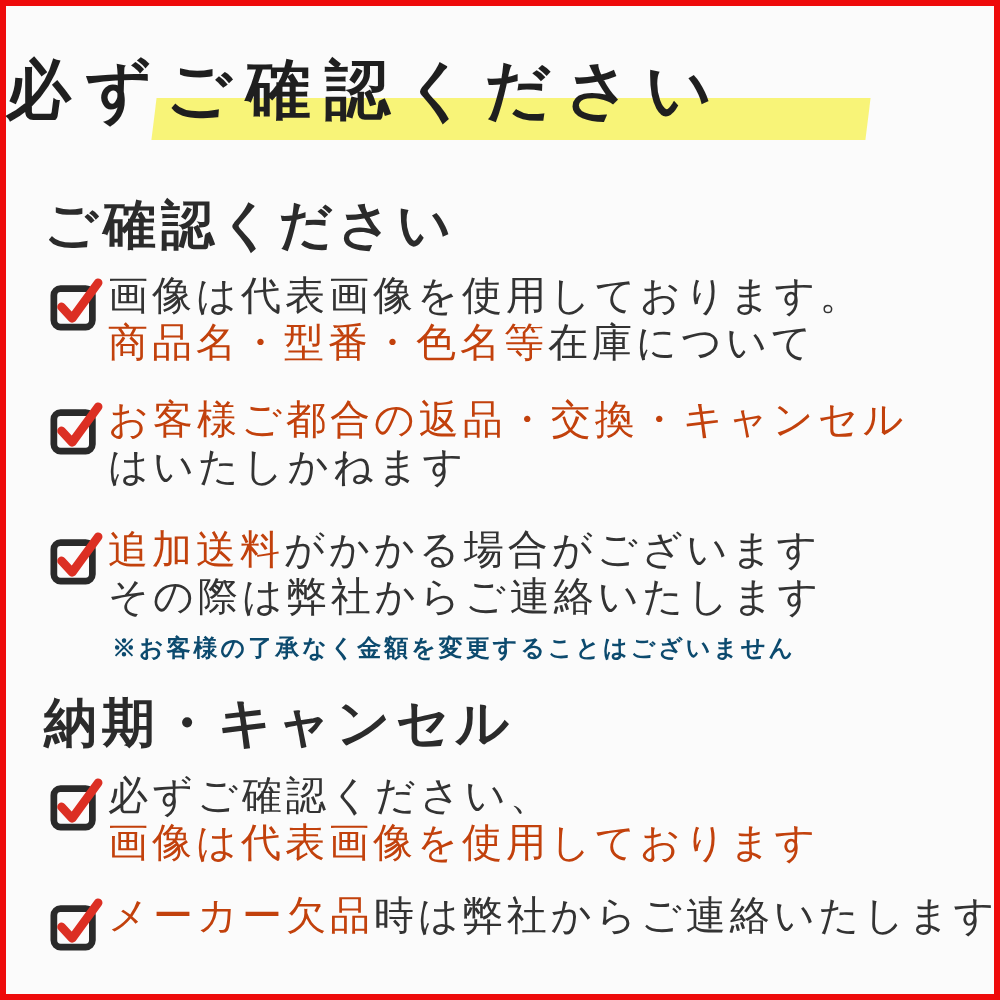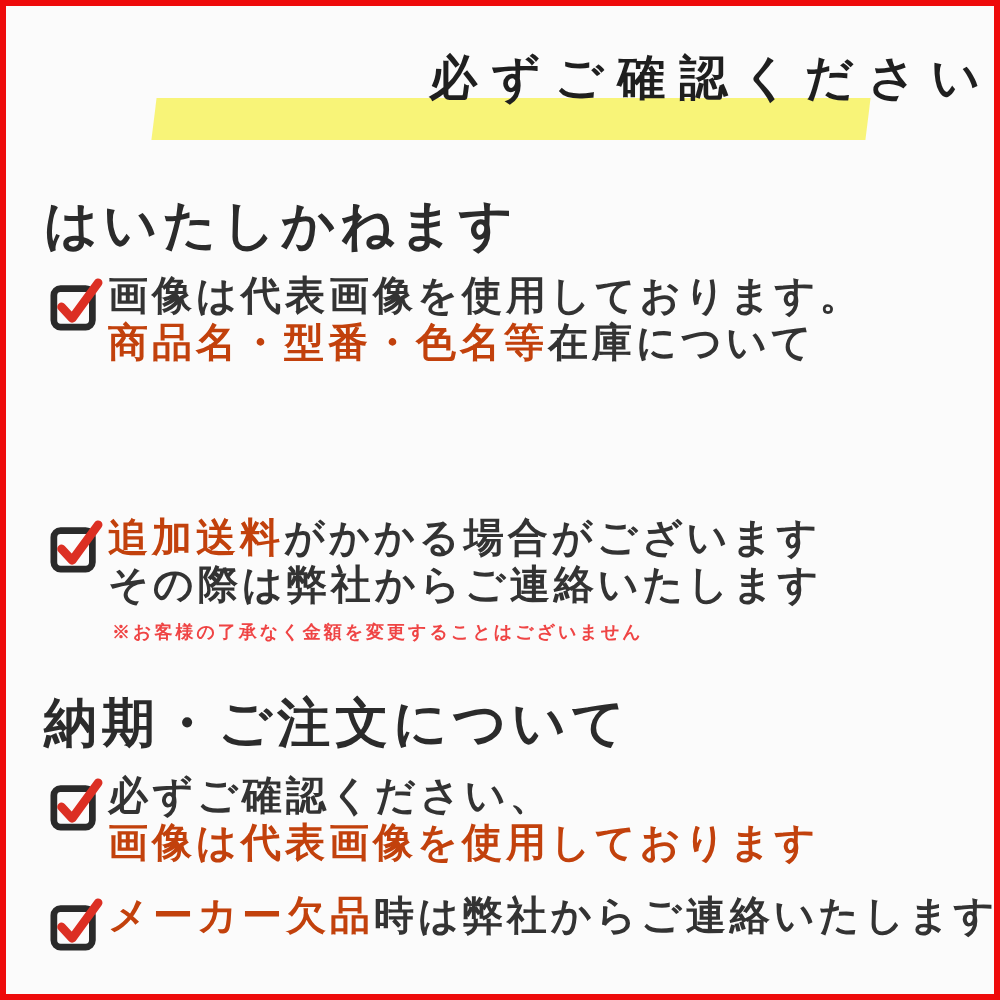--- a/index.html
+++ b/index.html
@@ -25,22 +25,22 @@
     width: 714px;
     height: 42px;
     background: #f8f478;
     transform: skewX(-7deg);
   }
   .title-text {
     position: absolute;
     left: 0;
     top: 40px;
     width: 100%;
-    text-align: right;
-    font-size: 48px;
+    text-align: left;
+    font-size: 65px;
     font-weight: 700;
     letter-spacing: 14px;
     color: #1f1f1f;
     white-space: nowrap;
   }
 
   
   .section-heading {
     position: absolute;
     left: 38px;
@@ -55,103 +55,119 @@
 
   
   .check-item {
     position: absolute;
     left: 44px;
     display: flex;
     align-items: flex-start;
   }
   #item-1 { top: 266px; }
   #item-2 { top: 390px; }
-  #item-3 { top: 508px; }
+  #item-3 { top: 520px; }
   #item-4 { top: 766px; }
   #item-5 { top: 886px; }
 
   .check-icon {
     flex: 0 0 auto;
     width: 52px;
     height: 58px;
     margin-top: 2px;
     margin-right: 6px;
   }
   .check-icon svg { overflow: visible; display: block; }
 
   .item-text { display: block; }
   .item-line {
     font-size: 40px;
-    font-weight: 700;
+    font-weight: 400;
     letter-spacing: 4px;
     line-height: 47px;
     color: #333333;
     white-space: nowrap;
   }
   .c-dark { color: #333333; }
   .c-red  { color: #c2410c; }
 
   .item-note {
     display: block;
     margin-top: 12px;
     margin-left: 4px;
-    font-size: 18px;
+    font-size: 24px;
     font-weight: 600;
     letter-spacing: 3px;
-    color: #ef4444;
+    color: #0c4a6e;
     white-space: nowrap;
   }
 </style>
 </head>
 <body>
 
 <div class="page">
 
   <div class="title-band"></div>
   <div class="title-text">必ずご確認ください</div>
 
-  <div class="section-heading" id="heading-order">はいたしかねます</div>
+  <div class="section-heading" id="heading-order">ご確認ください</div>
 
   <div class="check-item" id="item-1">
     <span class="check-icon">
       <svg width="52" height="58" viewBox="0 0 54 58">
         <rect x="4" y="14" width="40" height="40" rx="7" fill="none" stroke="#2a2a2a" stroke-width="7"></rect>
         <path d="M12 33 L23 45 L50 8" fill="none" stroke="#dc2f23" stroke-width="9" stroke-linecap="round" stroke-linejoin="round"></path>
       </svg>
     </span>
     <span class="item-text">
       <span class="item-line">
         <span class="c-dark">画像は代表画像を使用しております。</span>
       </span>
       <span class="item-line">
         <span class="c-red">商品名・型番・色名等</span><span class="c-dark">在庫について</span>
       </span>
     </span>
   </div>
 
+  <div class="check-item" id="item-2">
+    <span class="check-icon">
+      <svg width="52" height="58" viewBox="0 0 54 58">
+        <rect x="4" y="14" width="40" height="40" rx="7" fill="none" stroke="#2a2a2a" stroke-width="7"></rect>
+        <path d="M12 33 L23 45 L50 8" fill="none" stroke="#dc2f23" stroke-width="9" stroke-linecap="round" stroke-linejoin="round"></path>
+      </svg>
+    </span>
+    <span class="item-text">
+      <span class="item-line">
+        <span class="c-red">お客様ご都合の返品・交換・キャンセル</span>
+      </span>
+      <span class="item-line">
+        <span class="c-dark">はいたしかねます</span>
+      </span>
+    </span>
+  </div>
 
   <div class="check-item" id="item-3">
     <span class="check-icon">
       <svg width="52" height="58" viewBox="0 0 54 58">
         <rect x="4" y="14" width="40" height="40" rx="7" fill="none" stroke="#2a2a2a" stroke-width="7"></rect>
         <path d="M12 33 L23 45 L50 8" fill="none" stroke="#dc2f23" stroke-width="9" stroke-linecap="round" stroke-linejoin="round"></path>
       </svg>
     </span>
     <span class="item-text">
       <span class="item-line">
         <span class="c-red">追加送料</span><span class="c-dark">がかかる場合がございます</span>
       </span>
       <span class="item-line">
         <span class="c-dark">その際は弊社からご連絡いたします</span>
       </span>
       <span class="item-note">※お客様の了承なく金額を変更することはございません</span>
     </span>
   </div>
 
-  <div class="section-heading" id="heading-stock">納期・ご注文について</div>
+  <div class="section-heading" id="heading-stock">納期・キャンセル</div>
 
   <div class="check-item" id="item-4">
     <span class="check-icon">
       <svg width="52" height="58" viewBox="0 0 54 58">
         <rect x="4" y="14" width="40" height="40" rx="7" fill="none" stroke="#2a2a2a" stroke-width="7"></rect>
         <path d="M12 33 L23 45 L50 8" fill="none" stroke="#dc2f23" stroke-width="9" stroke-linecap="round" stroke-linejoin="round"></path>
       </svg>
     </span>
     <span class="item-text">
       <span class="item-line">

